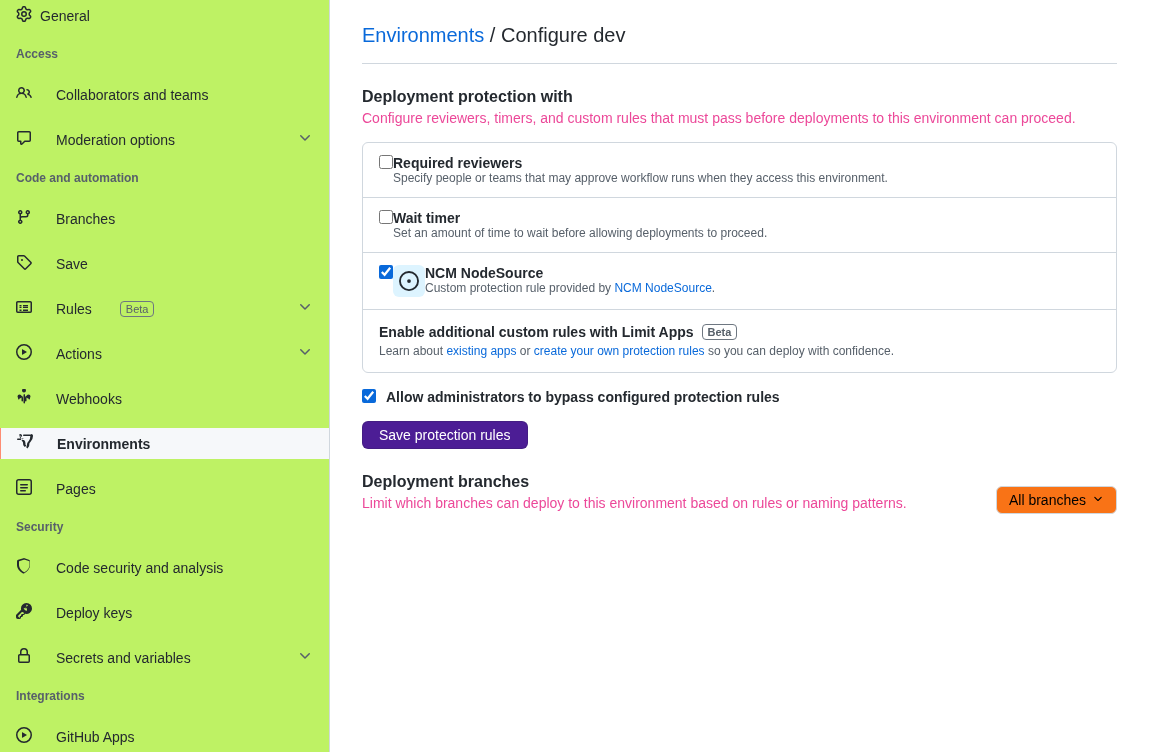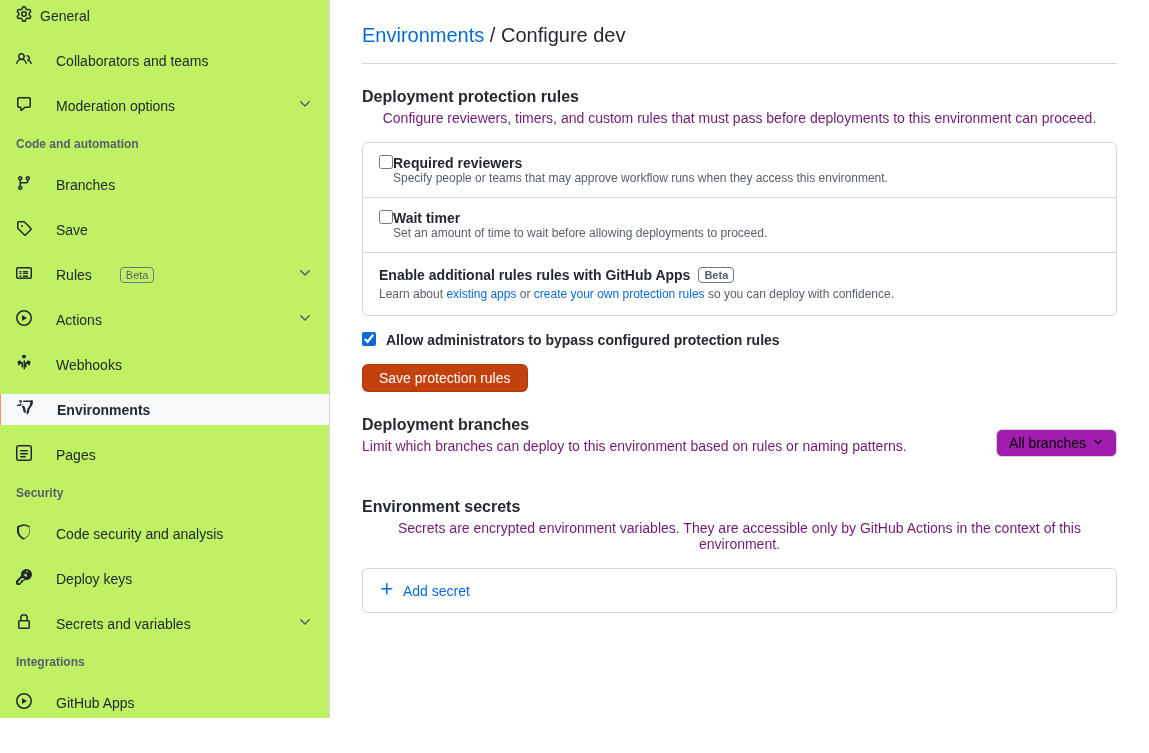--- a/index.html
+++ b/index.html
@@ -14,21 +14,21 @@
     .sidebar-item .chevron { margin-left: auto; color: #57606a; }
     .sidebar-item .badge { background: transparent; border: 1px solid #6e7781; color: #57606a; font-size: 11px; border-radius: 4px; padding: 1px 5px; margin-left: 4px; }
 
     
     .main { flex: 1; padding: 24px 32px; overflow-y: auto; }
     .breadcrumb { font-size: 20px; font-weight: 400; color: #24292f; margin-bottom: 16px; }
     .breadcrumb a { color: #0969da; text-decoration: none; }
     .divider { border: none; border-top: 1px solid #d0d7de; margin-bottom: 24px; }
 
     .section-title { font-size: 16px; font-weight: 600; margin-bottom: 4px; }
-    .section-desc { font-size: 14px; color: #701a75; margin-bottom: 16px; text-align: center; }
+    .section-desc { font-size: 14px; color: #ec4899; margin-bottom: 16px; }
 
     
     .card { border: 1px solid #d0d7de; border-radius: 6px; overflow: hidden; margin-bottom: 16px; }
     .card-row { padding: 12px 16px; border-bottom: 1px solid #d0d7de; display: flex; align-items: flex-start; }
     .card-row:last-child { border-bottom: none; }
     .card-row-content { flex: 1; }
     .card-row-title { font-size: 14px; font-weight: 600; margin-bottom: 2px; }
     .card-row-desc { font-size: 12px; color: #57606a; }
     .rule-icon { width: 32px; height: 32px; border-radius: 6px; background: #ddf4ff; display: flex; align-items: center; justify-content: center; flex-shrink: 0; }
     .rule-info .rule-name { font-weight: 600; font-size: 14px; }
@@ -41,26 +41,26 @@
     .beta-badge { border: 1px solid #6e7781; color: #57606a; font-size: 11px; border-radius: 4px; padding: 1px 5px; }
     .enable-row-desc { font-size: 12px; color: #57606a; }
     .enable-row-desc a { color: #0969da; text-decoration: none; text-align: right; }
 
     
     .checkbox-row { display: flex; align-items: flex-start; gap: 10px; margin: 16px 0; }
     .checkbox-row label { font-size: 14px; font-weight: 600; cursor: pointer; }
     input[type="checkbox"] { width: 14px; height: 14px; cursor: pointer; accent-color: #0969da; }
 
     
-    .btn-green { background: #c2410c; color: #fff; border: 1px solid rgba(27,31,36,0.15); border-radius: 6px; padding: 5px 16px; font-size: 14px; font-weight: 500; cursor: pointer; }
+    .btn-green { background: #4c1d95; color: #fff; border: 1px solid rgba(27,31,36,0.15); border-radius: 6px; padding: 5px 16px; font-size: 14px; font-weight: 500; cursor: pointer; }
 
     
     .deploy-section { margin-top: 24px; }
     .deploy-header { display: flex; align-items: center; justify-content: space-between; margin-bottom: 6px; gap: 28px; }
-    .dropdown-btn { border: 1px solid #d0d7de; background: #a21caf; border-radius: 6px; padding: 5px 12px; font-size: 14px; cursor: pointer; display: flex; align-items: center; gap: 6px; }
+    .dropdown-btn { border: 1px solid #d0d7de; background: #f97316; border-radius: 6px; padding: 5px 12px; font-size: 14px; cursor: pointer; display: flex; align-items: center; gap: 6px; }
 
     
     .secrets-section { margin-top: 28px; }
     .add-secret-card { border: 1px solid #d0d7de; border-radius: 6px; padding: 12px 16px; display: flex; align-items: center; gap: 8px; cursor: pointer; color: #0969da; font-size: 14px; }
 
     
     svg { fill: currentColor; }
   </style>
 </head>
 <body>
@@ -71,20 +71,21 @@
     <div class="sidebar-general">
       <span>
         <svg width="16" height="16" viewBox="0 0 16 16" fill="#57606a">
           <path d="M8 0a8.2 8.2 0 0 1 .701.031C9.444.095 9.99.645 10.16 1.29l.288 1.107c.018.066.079.158.212.224.231.114.454.243.668.386.123.082.233.09.299.071l1.103-.303c.644-.176 1.392.021 1.82.63.27.385.506.792.704 1.218.315.675.111 1.422-.364 1.891l-.814.806c-.049.048-.098.147-.088.294.016.257.016.515 0 .772-.01.147.038.246.088.294l.814.806c.475.469.679 1.216.364 1.891a7.977 7.977 0 0 1-.704 1.217c-.428.61-1.176.807-1.82.63l-1.102-.302c-.067-.019-.177-.011-.3.071a5.909 5.909 0 0 1-.668.386c-.133.066-.194.158-.211.224l-.29 1.106c-.168.646-.715 1.196-1.458 1.26a8.006 8.006 0 0 1-1.402 0c-.743-.064-1.289-.614-1.458-1.26l-.289-1.106c-.018-.066-.079-.158-.212-.224a5.738 5.738 0 0 1-.668-.386c-.123-.082-.233-.09-.299-.071l-1.103.303c-.644.176-1.392-.021-1.82-.63a8.12 8.12 0 0 1-.704-1.218c-.315-.675-.111-1.422.363-1.891l.815-.806c.05-.048.098-.147.088-.294a6.214 6.214 0 0 1 0-.772c.01-.147-.038-.246-.088-.294l-.815-.806C.635 6.045.431 5.298.746 4.623a7.92 7.92 0 0 1 .704-1.217c.428-.61 1.176-.807 1.82-.63l1.102.302c.067.019.177.011.3-.071.214-.143.437-.272.668-.386.133-.066.194-.158.211-.224l.29-1.106C6.009.645 6.556.095 7.299.03 7.53.01 7.764 0 8 0Zm-.571 1.525c-.036.003-.108.036-.137.146l-.289 1.105c-.147.561-.549.967-.998 1.189-.173.086-.34.183-.5.29-.417.278-.97.423-1.529.27l-1.103-.303c-.109-.03-.175.016-.195.045-.22.312-.412.644-.573.99-.014.031-.021.11.059.19l.815.806c.411.406.562.957.53 1.456a4.709 4.709 0 0 0 0 .582c.032.499-.119 1.05-.53 1.456l-.815.806c-.081.08-.073.159-.059.19.162.346.353.677.573.989.02.03.085.076.195.046l1.102-.303c.56-.153 1.113-.008 1.53.27.161.107.328.204.501.29.447.222.85.629.997 1.189l.289 1.105c.029.109.101.143.137.146a6.6 6.6 0 0 0 1.142 0c.036-.003.108-.036.137-.146l.289-1.105c.147-.561.549-.967.998-1.189.173-.086.34-.183.5-.29.417-.278.97-.423 1.529-.27l1.103.303c.109.029.175-.016.195-.045.22-.313.411-.644.573-.99.014-.031.021-.11-.059-.19l-.815-.806c-.411-.406-.562-.957-.53-1.456a4.709 4.709 0 0 0 0-.582c-.032-.499.119-1.05.53-1.456l.815-.806c.081-.08.073-.159.059-.19a6.464 6.464 0 0 0-.573-.989c-.02-.03-.085-.076-.195-.046l-1.102.303c-.56.153-1.113.008-1.53-.27a4.44 4.44 0 0 0-.501-.29c-.447-.222-.85-.629-.997-1.189l-.289-1.105c-.029-.11-.101-.143-.137-.146a6.6 6.6 0 0 0-1.142 0ZM8 5a3 3 0 1 1 0 6 3 3 0 0 1 0-6Zm0 1.5a1.5 1.5 0 1 0 0 3 1.5 1.5 0 0 0 0-3Z"></path>
         </svg>
       </span>
       <span>General</span>
     </div>
 
     <div>
+      <div class="sidebar-section-label">Access</div>
       <div class="sidebar-item">
         <span>
           <svg width="16" height="16" viewBox="0 0 16 16" fill="#57606a">
               <path d="M2 5.5a3.5 3.5 0 1 1 5.898 2.549 5.508 5.508 0 0 1 3.034 4.084.75.75 0 1 1-1.482.235 4 4 0 0 0-7.9 0 .75.75 0 0 1-1.482-.236A5.507 5.507 0 0 1 3.102 8.05 3.493 3.493 0 0 1 2 5.5ZM11 4a3.001 3.001 0 0 1 2.22 5.018 5.01 5.01 0 0 1 2.56 3.012.749.749 0 0 1-.885.954.752.752 0 0 1-.549-.514 3.507 3.507 0 0 0-2.522-2.372.75.75 0 0 1-.574-.73v-.352a.75.75 0 0 1 .416-.672A1.5 1.5 0 0 0 11 5.5.75.75 0 0 1 11 4Zm-5.5-.5a2 2 0 1 0-.001 3.999A2 2 0 0 0 5.5 3.5Z"></path>
             </svg>
         </span>
         <span>Collaborators and teams</span>
       </div>
       <div class="sidebar-item">
         <span>
@@ -222,45 +223,61 @@
 <main class="main">
 
   <div class="breadcrumb">
     <a href="#">Environments</a>
     <span> / </span>
     <span>Configure dev</span>
   </div>
   <hr class="divider">
 
   <div>
-    <h2 class="section-title">Deployment protection rules</h2>
+    <h2 class="section-title">Deployment protection with</h2>
     <p class="section-desc">Configure reviewers, timers, and custom rules that must pass before deployments to this environment can proceed.</p>
 
     <div class="card">
 
       <div class="card-row">
         <input type="checkbox" id="required-reviewers" style="">
         <div class="card-row-content">
           <label class="card-row-title" for="required-reviewers">Required reviewers</label>
           <div class="card-row-desc">Specify people or teams that may approve workflow runs when they access this environment.</div>
         </div>
       </div>
 
       <div class="card-row">
         <input type="checkbox" id="wait-timer" style="">
         <div class="card-row-content">
           <label class="card-row-title" for="wait-timer">Wait timer</label>
           <div class="card-row-desc">Set an amount of time to wait before allowing deployments to proceed.</div>
         </div>
       </div>
 
+      <div class="card-row">
+        <input type="checkbox" id="ncm-rule" checked="" style="">
+        <div class="rule-icon">
+          <svg width="20" height="20" viewBox="0 0 16 16" fill="#0969da">
+            <path d="M8 9.5a1.5 1.5 0 1 0 0-3 1.5 1.5 0 0 0 0 3Z"></path>
+            <path d="M8 0a8 8 0 1 1 0 16A8 8 0 0 1 8 0ZM1.5 8a6.5 6.5 0 1 0 13 0 6.5 6.5 0 0 0-13 0Z"></path>
+          </svg>
+        </div>
+        <div class="card-row-content rule-info">
+          <div class="rule-name">NCM NodeSource</div>
+          <div class="rule-desc">
+            <span>Custom protection rule provided by</span>
+            <a href="#">NCM NodeSource</a>.
+          </div>
+        </div>
+      </div>
 
       <div class="enable-row">
         <div class="enable-row-title">
-          <span>Enable additional rules rules with GitHub Apps</span>
+          <span>Enable additional custom rules with Limit Apps</span>
           <span class="beta-badge">Beta</span>
         </div>
         <div class="enable-row-desc">
           <span>Learn about</span>
           <a href="#">existing apps</a>
           <span> or </span>
           <a href="#">create your own protection rules</a>
           <span> </span>
           <span>so you can deploy with confidence.</span>
         </div>
@@ -287,25 +304,13 @@
         <span>All branches</span>
         <span>
           <svg width="12" height="12" viewBox="0 0 16 16" fill="#24292f">
               <path d="M12.78 5.22a.749.749 0 0 1 0 1.06l-4.25 4.25a.749.749 0 0 1-1.06 0L3.22 6.28a.749.749 0 1 1 1.06-1.06L8 8.939l3.72-3.719a.749.749 0 0 1 1.06 0Z"></path>
             </svg>
         </span>
       </button>
     </div>
   </div>
 
-  <div class="secrets-section">
-    <h2 class="section-title">Environment secrets</h2>
-    <p class="section-desc">Secrets are encrypted environment variables. They are accessible only by GitHub Actions in the context of this environment.</p>
-    <div class="add-secret-card">
-      <span>
-        <svg width="16" height="16" viewBox="0 0 16 16" fill="#0969da">
-            <path d="M7.75 2a.75.75 0 0 1 .75.75V7h4.25a.75.75 0 0 1 0 1.5H8.5v4.25a.75.75 0 0 1-1.5 0V8.5H2.75a.75.75 0 0 1 0-1.5H7V2.75A.75.75 0 0 1 7.75 2Z"></path>
-          </svg>
-      </span>
-      <span>Add secret</span>
-    </div>
-  </div>
 </main>
 
 </body></html>

